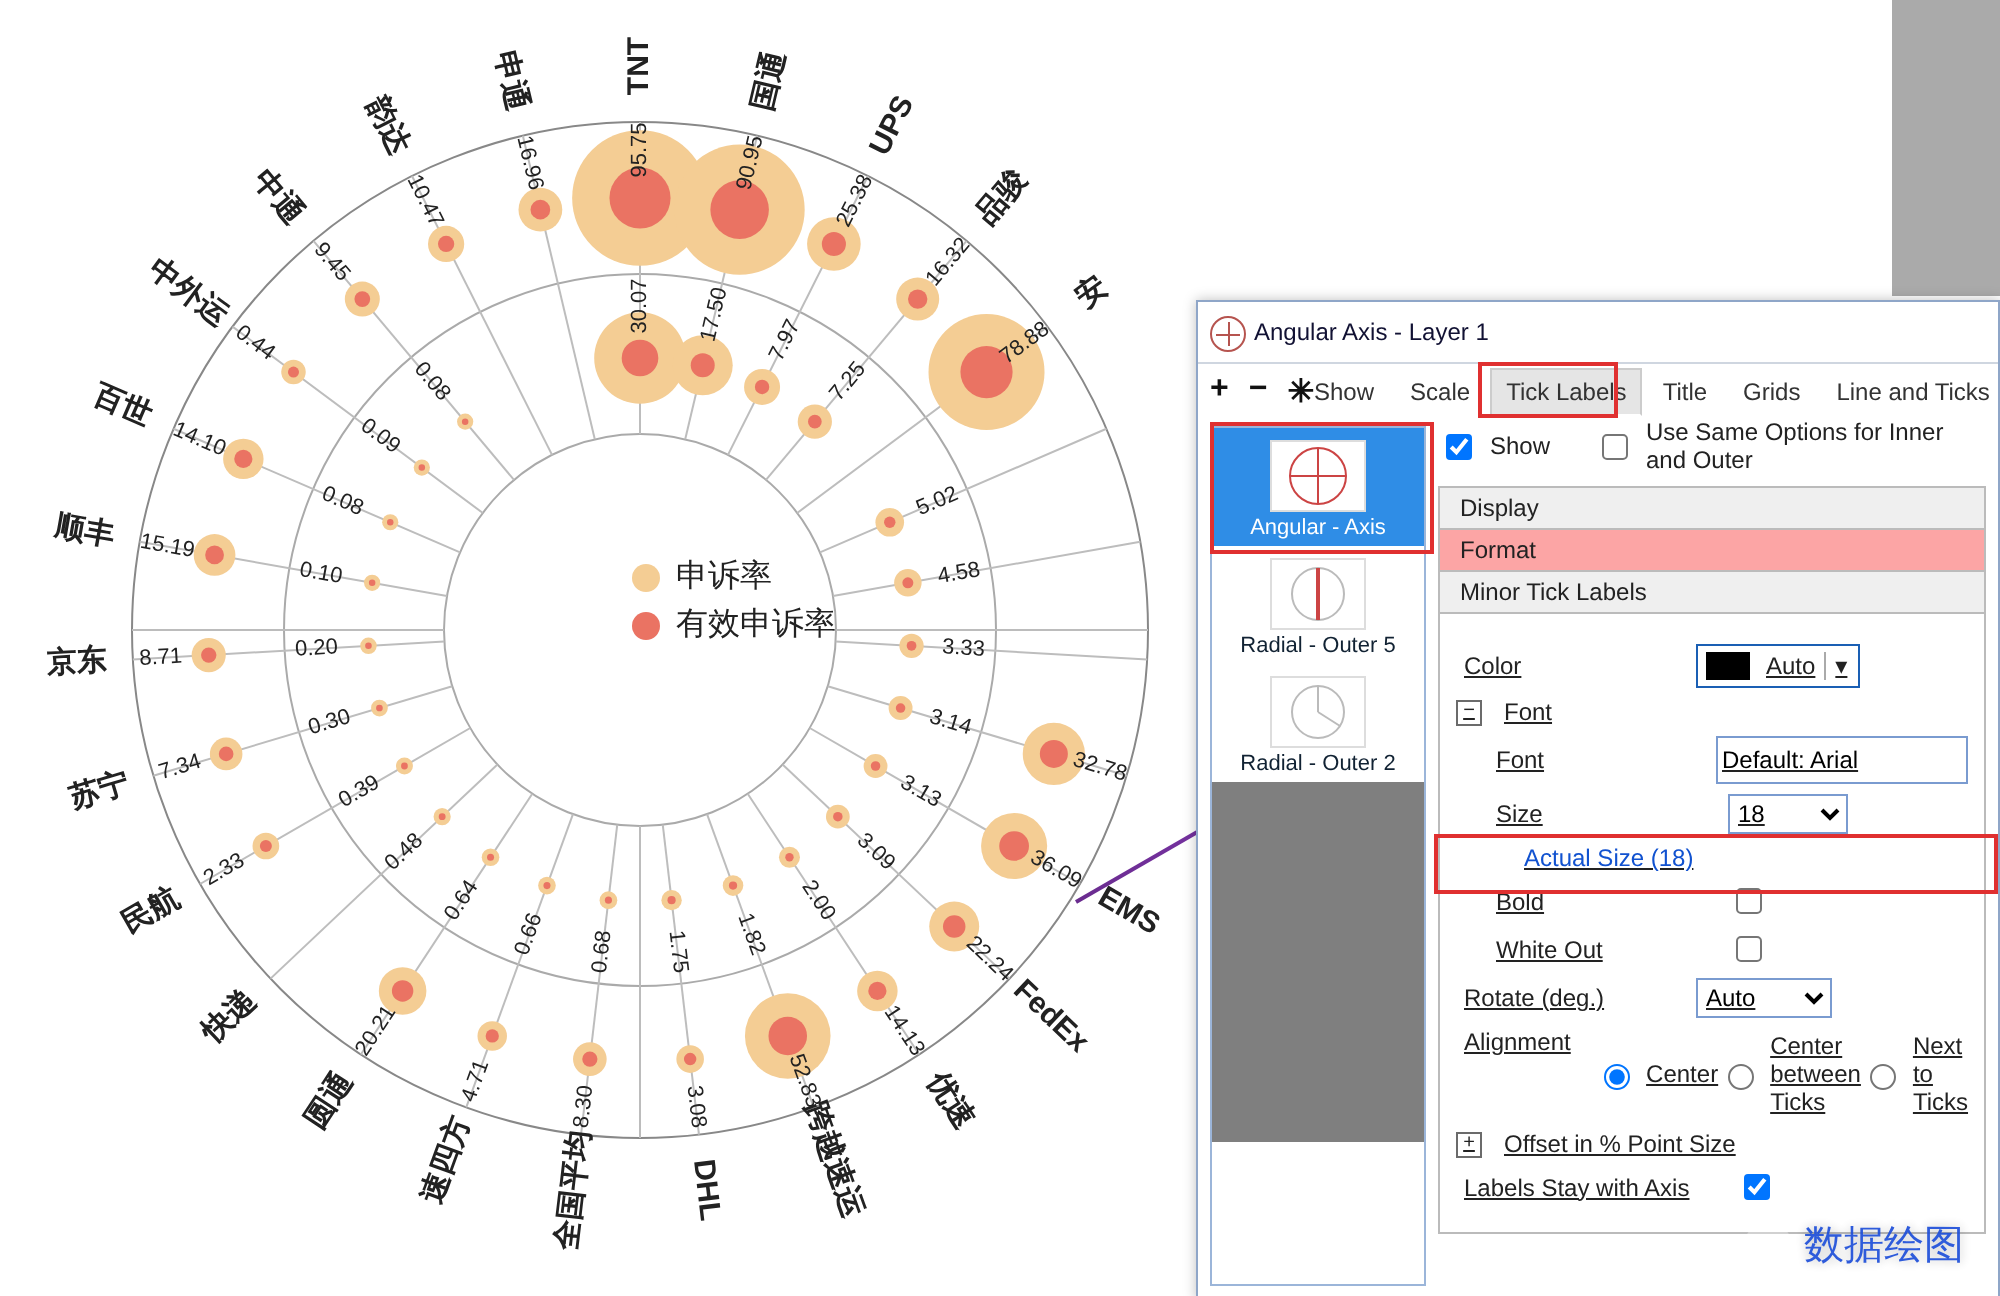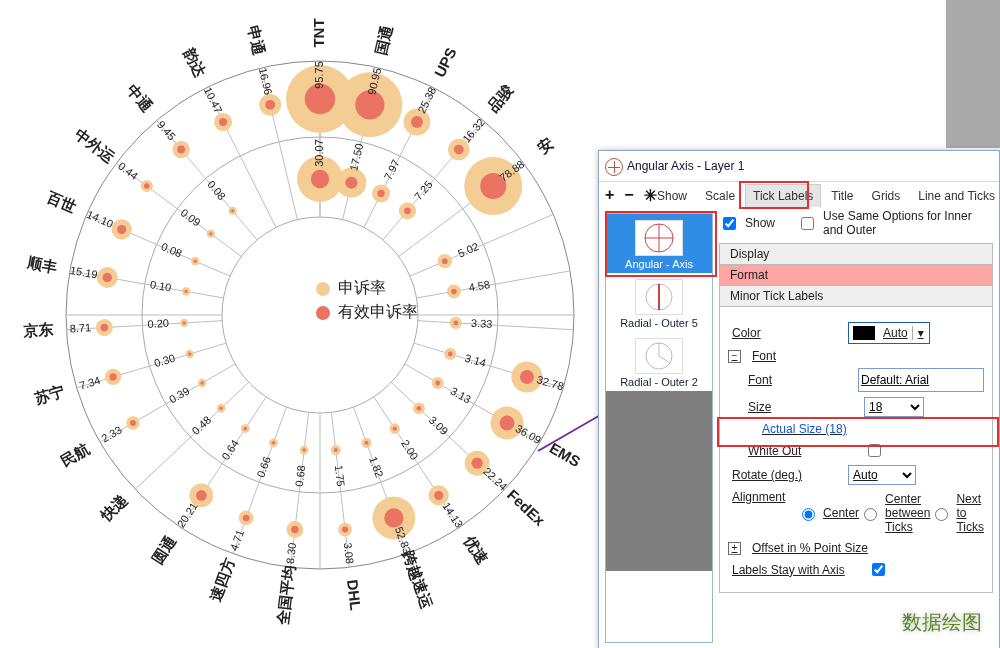--- a/index.html
+++ b/index.html
@@ -61,21 +61,21 @@
 select.native,input.native{font-size:12px;height:20px;border:1px solid #7a9bd0;background:#fff;}
 .color-swatch{display:inline-flex;align-items:center;border:1px solid #1a5fb4;height:20px;}
 .color-swatch .box{width:22px;height:14px;margin:0 4px;background:#000;}
 .color-swatch .label{padding:0 4px;}
 .color-swatch .dd{width:16px;text-align:center;border-left:1px solid #aaa;}
 .actual{color:#1152d0;padding-left:34px;margin:2px 0 4px;}
 .expander{display:inline-block;width:11px;height:11px;border:1px solid #6b6b6b;text-align:center;line-height:9px;font-size:10px;margin-right:5px;}
 .radiogrp label{display:flex;align-items:center;gap:5px;margin:2px 0;}
 
 
-.watermark{position:absolute;right:18px;bottom:12px;color:#4d7c0f;font-size:20px;display:flex;align-items:center;gap:6px;text-shadow:0 0 6px rgba(0,0,0,.3);opacity:.92;font-weight:500;z-index:5;}
+.watermark{position:absolute;right:18px;bottom:12px;color:#1d4ed8;font-size:20px;display:flex;align-items:center;gap:6px;text-shadow:0 0 6px rgba(0,0,0,.3);opacity:.92;font-weight:500;z-index:5;}
 .watermark .wicon{width:24px;height:24px;border-radius:50%;background:rgba(255,255,255,.35);display:flex;align-items:center;justify-content:center;}
 </style>
 </head>
 <body>
 
 <div class="workspace">
   <div class="edge"></div>
 
   <div class="chart">
     <svg width="600" height="640" viewBox="0 0 600 640">
@@ -394,20 +394,24 @@
         <div class="form-row indent">
           <span class="lbl">Font</span>
           <input class="native" style="width: 120px;" value="Default: Arial">
         </div>
         <div class="form-row indent">
           <span class="lbl">Size</span>
           <select class="native" style="width:60px"><option>18</option></select>
         </div>
         <div class="actual">Actual Size (18)</div>
         <div class="form-row indent">
+          <span class="lbl">Bold</span>
+          <input type="checkbox" class="chk" style="">
+        </div>
+        <div class="form-row indent">
           <span class="lbl">White Out</span>
           <input type="checkbox" class="chk" style="">
         </div>
 
         <div class="form-row" style="position:relative">
           <span class="lbl">Rotate (deg.)</span>
           <select class="native" style="width:68px"><option>Auto</option></select>
         </div>
 
         <div class="form-row" style="align-items:flex-start">

